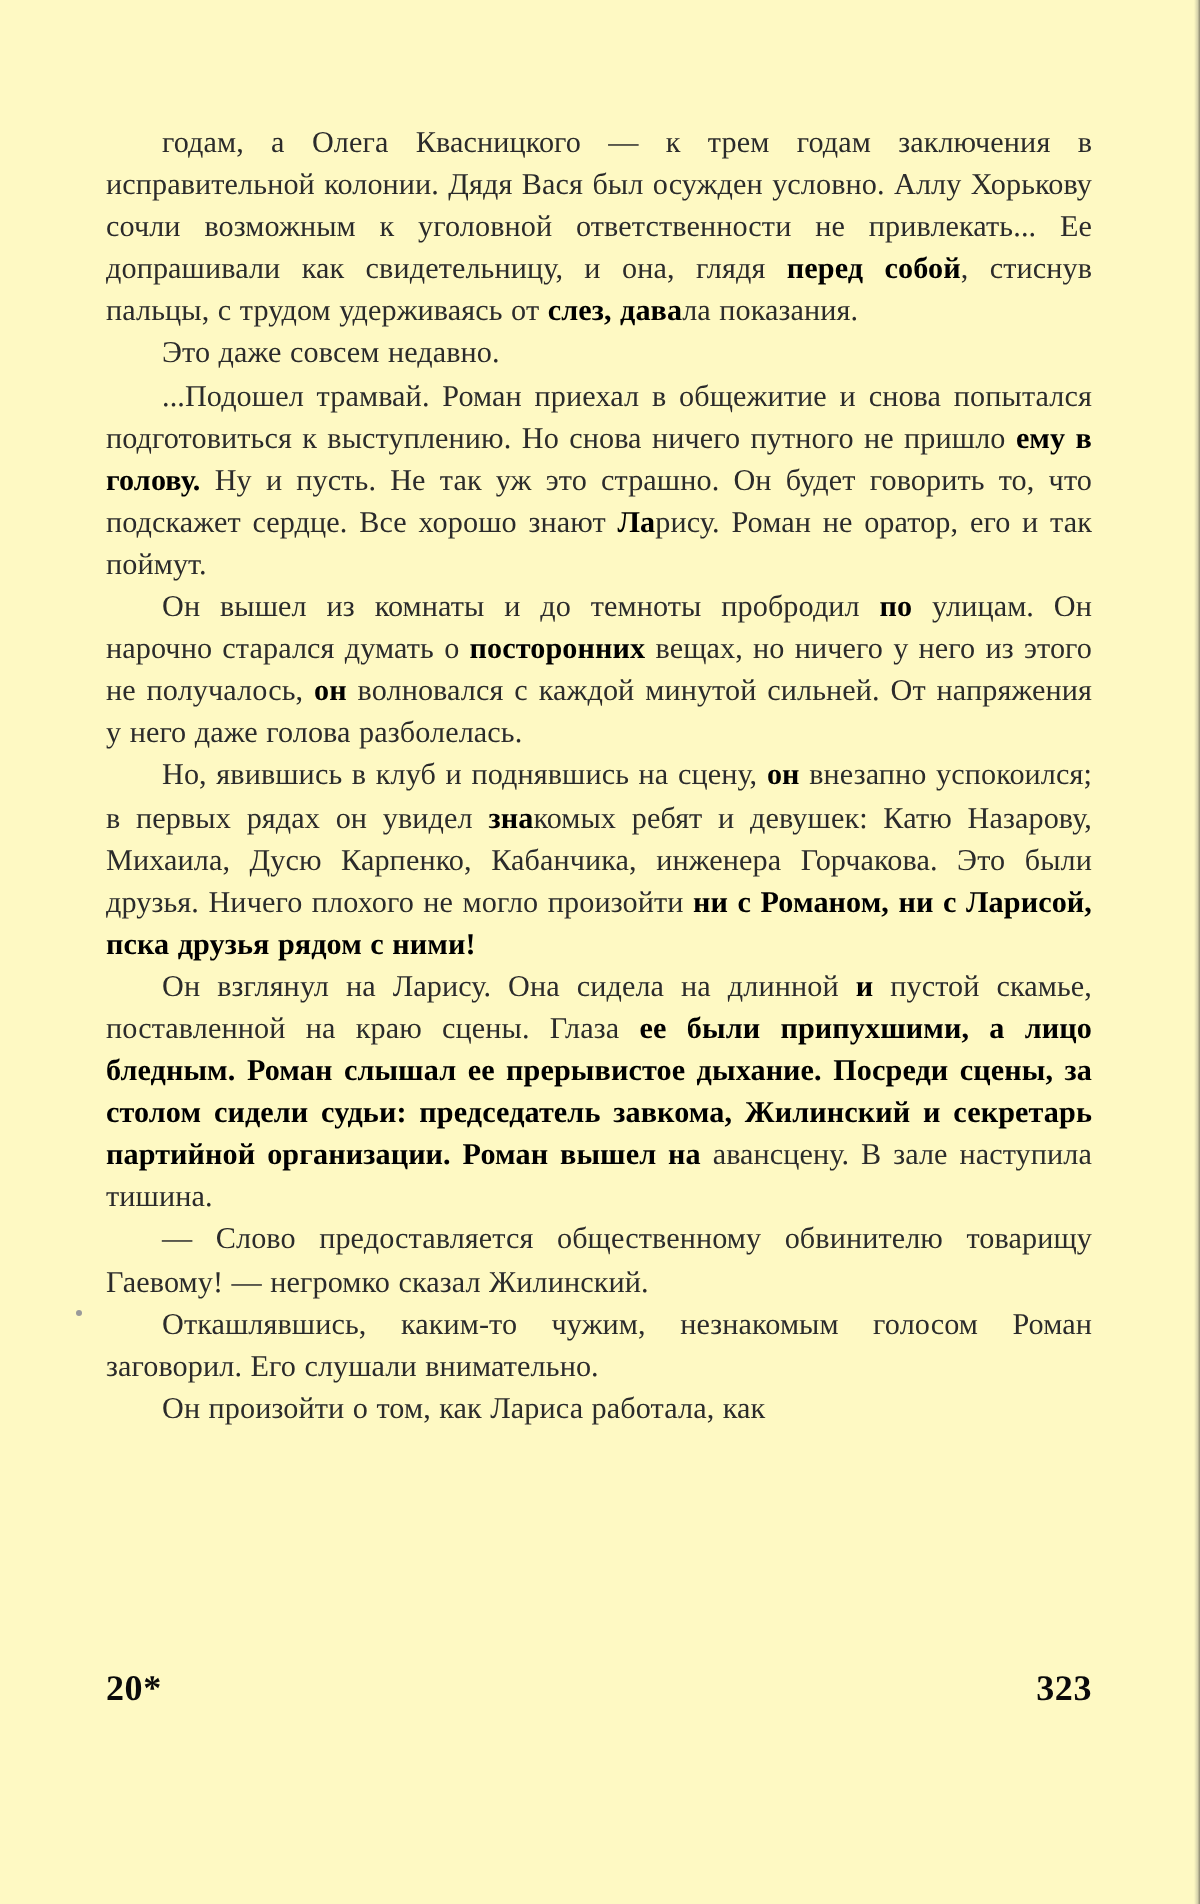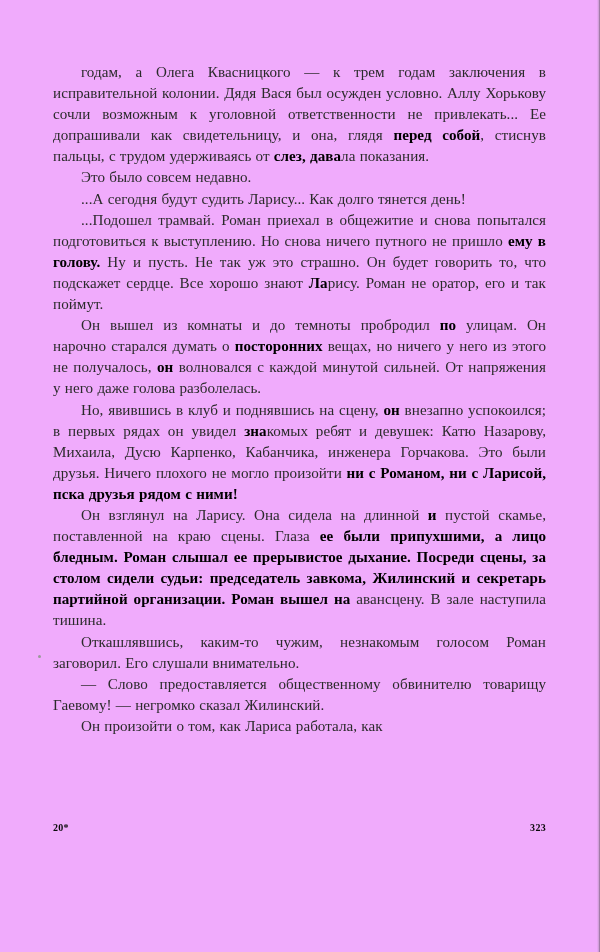--- a/index.html
+++ b/index.html
@@ -8,21 +8,21 @@
     padding: 0;
     background: #ffffff;
   }
   body {
     font-family: "Liberation Serif", "DejaVu Serif", serif;
   }
   #page {
     position: relative;
     width: 600px;
     height: 952px;
-    background: #f0abfc;
+    background: #fef9c3;
     overflow: hidden;
   }
   
   #scan-edge-right {
     position: absolute;
     top: 0;
     right: 0;
     width: 3px;
     height: 952px;
     background: linear-gradient(to right, rgba(255,255,255,0) 0%, rgba(120,120,120,0.30) 60%, rgba(40,40,40,0.55) 100%);
@@ -65,46 +65,45 @@
   #footer {
     position: absolute;
     left: 53px;
     top: 822px;
     width: 493px;
     height: 22px;
   }
   #footer .sig-mark,
   #footer .folio {
     position: absolute;
-    top: 0;
-    font-size: 10px;
+    top: 12px;
+    font-size: 18px;
     font-weight: 700;
     color: #0a0a0a;
     letter-spacing: 0.3px;
   }
   #footer .sig-mark { left: 0; }
   #footer .folio { right: 0; }
 </style>
 </head>
 <body>
 
 <div id="page">
 
   <div id="scan-edge-right"></div>
 
   <div id="text-block">
       <p class="para"><span class="ink-light">годам, а Олега Квасницкого — к трем годам заключения в исправительной колонии. Дядя Вася был осужден условно. Аллу Хорькову сочли возможным к уголовной ответственности не привлекать... Ее допрашивали как свидетельницу, и она, глядя </span><span class="ink-heavy">перед собой</span><span class="ink-light">, стиснув пальцы, с трудом удерживаясь от </span><span class="ink-heavy">слез, дава</span><span class="ink-light">ла показания.</span></p>
-      <p class="para"><span class="ink-light">Это было совсем недавно.</span></p>
-      <p class="para"><span class="ink-light">...А сегодня будут судить Ларису... Как долго тянется день!</span></p>
+      <p class="para"><span class="ink-light">Это даже совсем недавно.</span></p>
       <p class="para"><span class="ink-light">...Подошел трамвай. Роман приехал в общежитие и снова попытался подготовиться к выступлению. Но снова ничего путного не пришло </span><span class="ink-heavy">ему в голову.</span><span class="ink-light"> Ну и пусть. Не так уж это страшно. Он будет говорить то, что подскажет сердце. Все хорошо знают </span><span class="ink-heavy">Ла</span><span class="ink-light">рису. Роман не оратор, его и так поймут.</span></p>
       <p class="para"><span class="ink-light">Он вышел из комнаты и до темноты пробродил </span><span class="ink-heavy">по</span><span class="ink-light"> улицам. Он нарочно старался думать о </span><span class="ink-heavy">посторонних</span><span class="ink-light"> вещах, но ничего у него из этого не получалось, </span><span class="ink-heavy">он</span><span class="ink-light"> волновался с каждой минутой сильней. От напряжения у него даже голова разболелась.</span></p>
       <p class="para"><span class="ink-light">Но, явившись в клуб и поднявшись на сцену, </span><span class="ink-heavy">он</span><span class="ink-light"> внезапно успокоился; в первых рядах он увидел </span><span class="ink-heavy">зна</span><span class="ink-light">комых ребят и девушек: Катю Назарову, Михаила, Дусю Карпенко, Кабанчика, инженера Горчакова. Это были друзья. Ничего плохого не могло произойти </span><span class="ink-heavy">ни с Романом, ни с Ларисой, пска друзья рядом с ними!</span></p>
       <p class="para"><span class="ink-light">Он взглянул на Ларису. Она сидела на длинной </span><span class="ink-heavy">и</span><span class="ink-light"> пустой скамье, поставленной на краю сцены. Глаза </span><span class="ink-heavy">ее были припухшими, а лицо бледным. Роман слышал ее прерывистое дыхание. Посреди сцены, за столом сидели судьи: председатель завкома, Жилинский и секретарь партийной организации. Роман вышел на</span><span class="ink-light"> авансцену. В зале наступила тишина.</span></p>
+      <p class="para"><span class="ink-light">— Слово предоставляется общественному обвинителю товарищу Гаевому! — негромко сказал Жилинский.</span></p>
       <p class="para"><span class="ink-light">Откашлявшись, каким-то чужим, незнакомым голосом Роман заговорил. Его слушали внимательно.</span></p>
-      <p class="para"><span class="ink-light">— Слово предоставляется общественному обвинителю товарищу Гаевому! — негромко сказал Жилинский.</span></p>
       <p class="para"><span class="ink-light">Он произойти о том, как Лариса работала, как</span></p>
     </div>
 
   <div id="margin-speck"></div>
 
   <div id="footer">
     <span class="sig-mark">20*</span>
     <span class="folio">323</span>
   </div>
 

